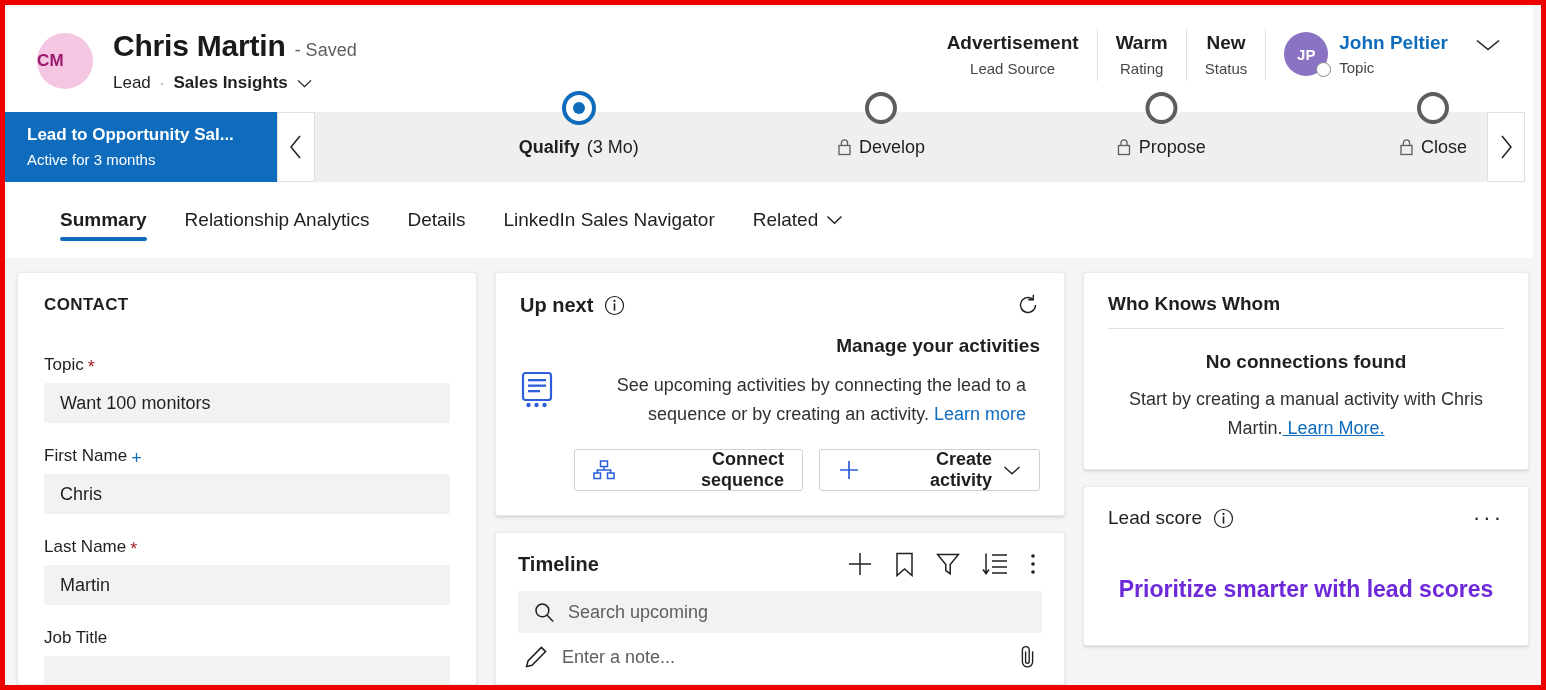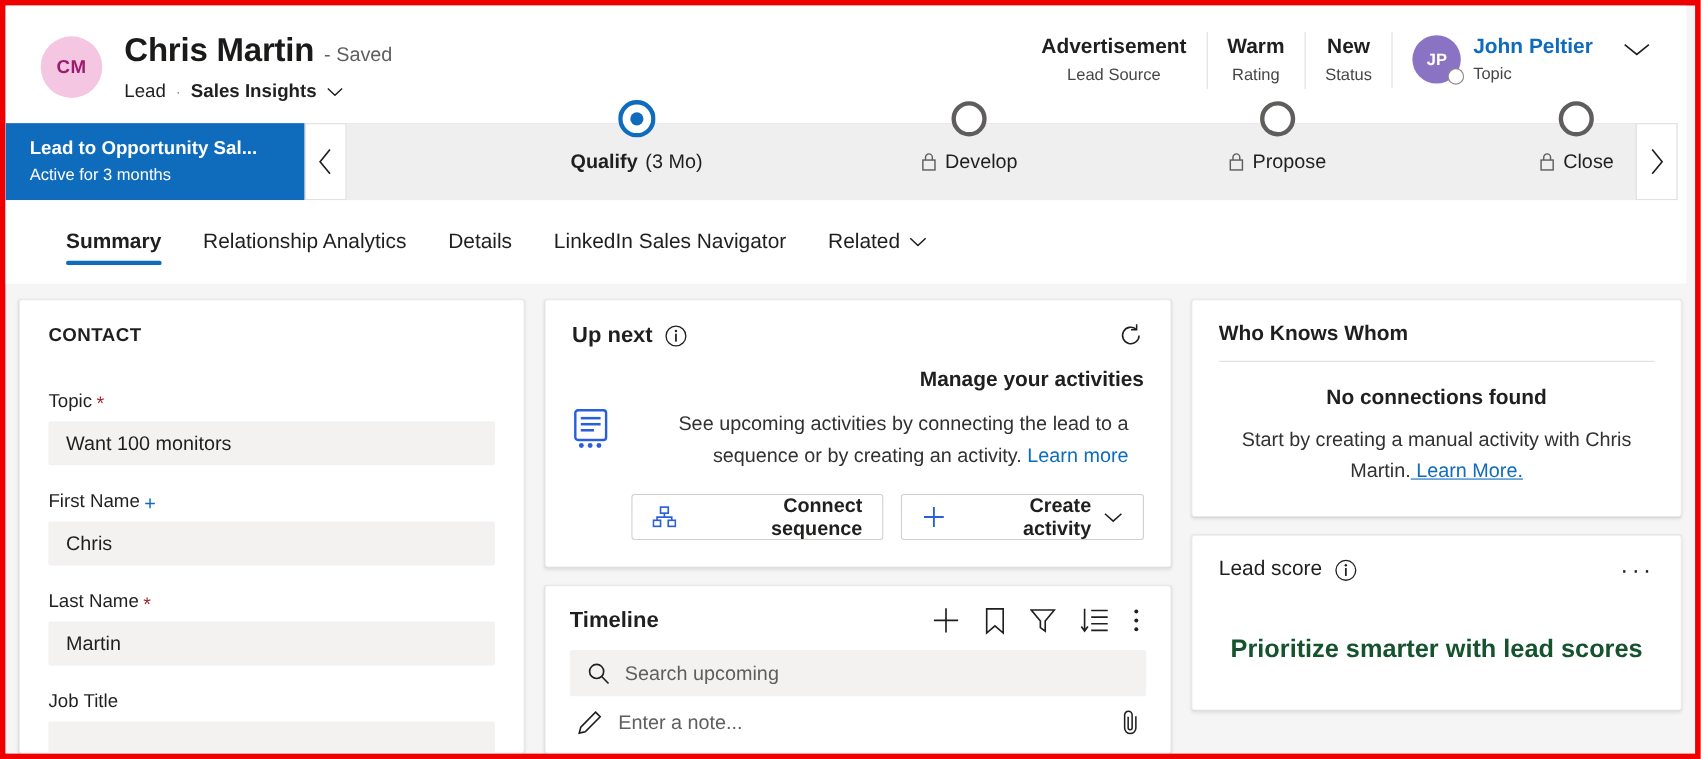--- a/index.html
+++ b/index.html
@@ -21,21 +21,21 @@
     position: absolute; left: 0; top: 0; right: 8px; height: 253px;
     background: #ffffff;
   }
   #header-top {
     position: relative; height: 95px;
   }
   .avatar {
     position: absolute; left: 32px; top: 28px;
     width: 56px; height: 56px; border-radius: 50%;
     background: #f4c6e2; color: #9b1b6e;
-    display: flex; align-items: center; justify-content: center;
+    display: flex; align-items: center; 
     font-size: 17px; font-weight: 600; letter-spacing: .3px;
   }
   #title-block { position: absolute; left: 108px; top: 24px; }
   #title-line { display: flex; align-items: baseline; gap: 9px; }
   #record-title { font-size: 30px; font-weight: 700; color: #1b1a19; letter-spacing: -.2px; }
   #saved-state { font-size: 18px; color: #605e5c; font-weight: 400; }
   #subtitle-line {
     display: flex; align-items: center; gap: 9px;
     margin-top: 10px; font-size: 17px; color: #201f1e;
   }
@@ -219,21 +219,21 @@
   #wkw-desc { font-size: 18px; color: #323130; text-align: center; line-height: 29px; }
   .u-link { color: #0f6cbd; text-decoration: underline; }
 
   #leadscore-card { padding: 20px 24px 0 24px; height: 160px; overflow: hidden; }
   #leadscore-head {
     display: flex; align-items: center; justify-content: space-between;
   }
   #leadscore-title-wrap { display: flex; align-items: center; gap: 11px; }
   #leadscore-title { font-size: 19px; color: #201f1e; }
   #leadscore-tagline {
-    font-size: 23px; font-weight: 700; color: #14532d;
+    font-size: 23px; font-weight: 700; color: #6d28d9;
     text-align: center; margin-top: 47px;
   }
   .ellipsis-h { letter-spacing: 3px; font-size: 22px; color: #201f1e; line-height: 10px; }
   svg { display: block; }
 </style>
 </head>
 <body>
 
 <div id="frame">
 

